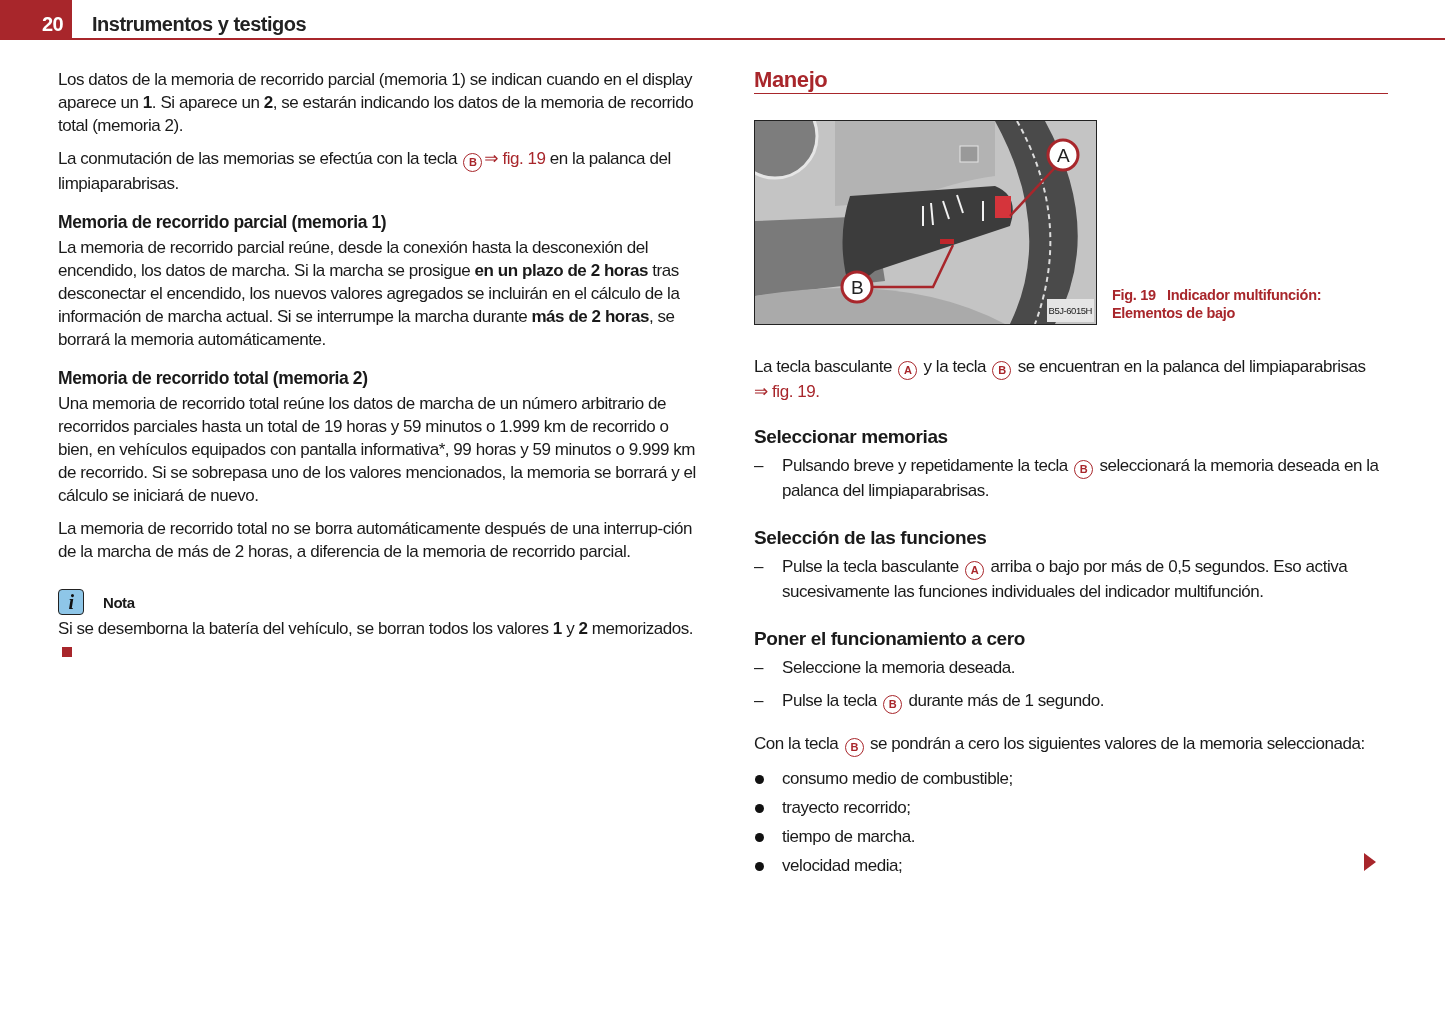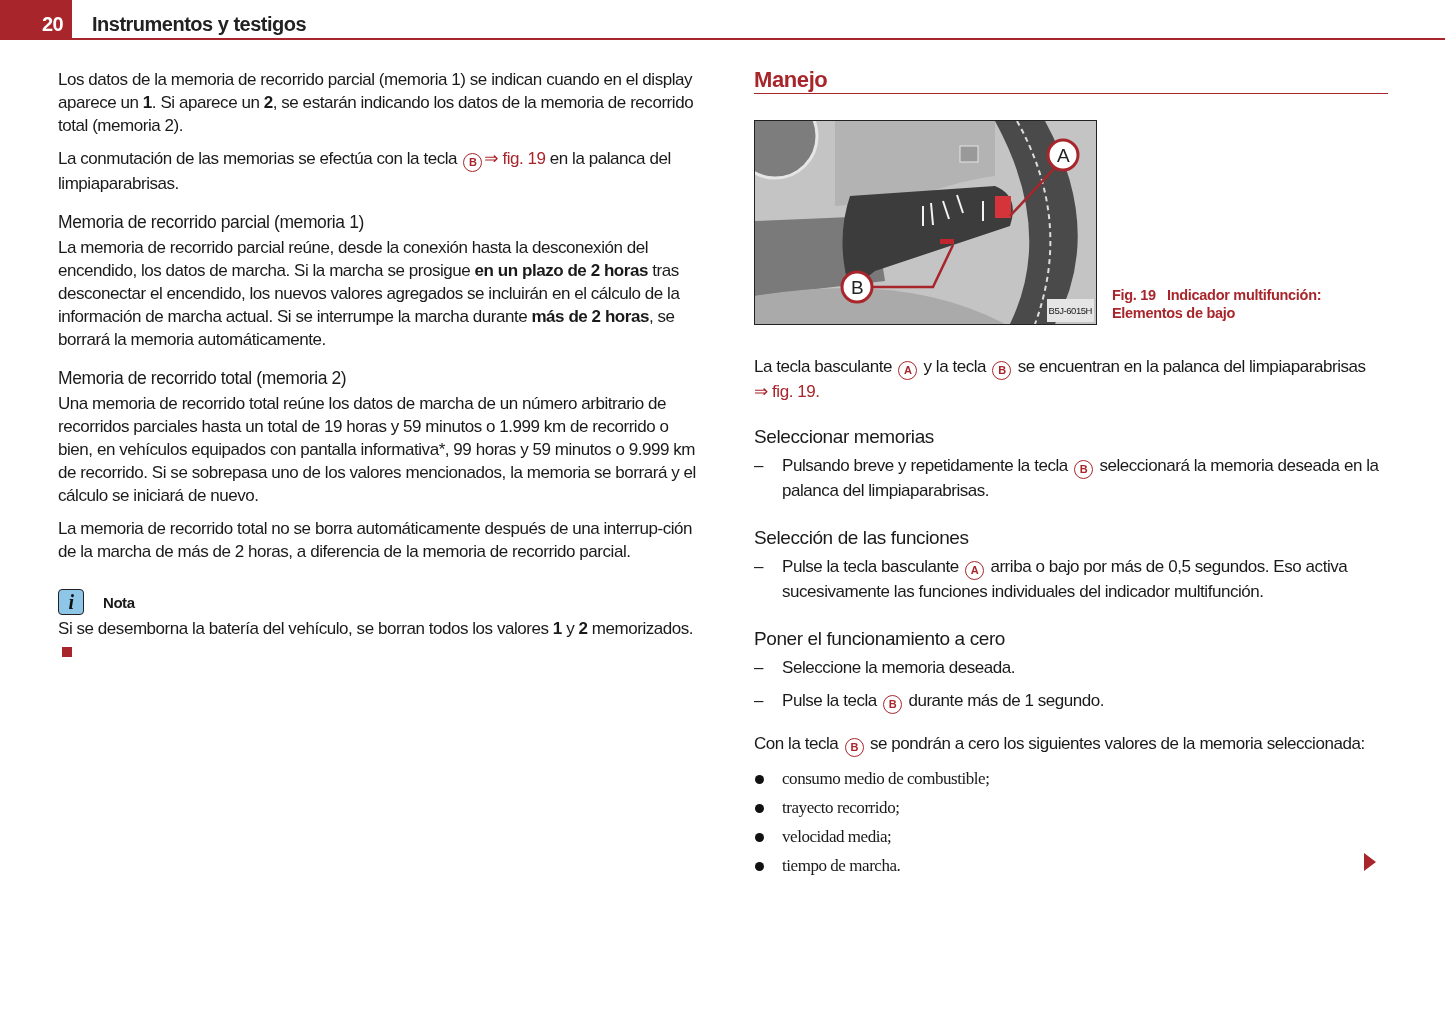--- a/index.html
+++ b/index.html
@@ -8,36 +8,36 @@
   .header-bar { position:absolute; left:0; top:0; width:1445px; height:44px; }
   .page-num-box { position:absolute; left:0; top:0; width:72px; height:40px; background:#a8262b; }
   .page-num { position:absolute; left:42px; top:13px; font-size:20px; font-weight:bold; color:#fff; letter-spacing:-0.5px; }
   .header-title { position:absolute; left:92px; top:13px; font-size:20px; font-weight:bold; color:#222; letter-spacing:-0.5px; }
   .header-rule { position:absolute; left:72px; top:38px; width:1373px; height:2px; background:#a8262b; }
 
   .col { position:absolute; font-size:17px; line-height:23px; letter-spacing:-0.45px; }
   .col-left { left:58px; top:68px; width:640px; }
   .col-right { left:754px; top:68px; width:640px; }
   p { margin:0 0 10px 0; }
-  h3 { margin:0 0 2px 0; font-size:17.5px; font-weight:normal; letter-spacing:-0.4px; }
+  h3 { margin:0 0 2px 0; font-size:17.5px; font-weight:bold; letter-spacing:-0.4px; }
   .h3-right { font-size:19px; margin-bottom:6px; }
   b { font-weight:bold; }
   .red { color:#a8262b; }
   .circ { display:inline-block; width:17px; height:17px; border:1.5px solid #a8262b; border-radius:50%;
           color:#a8262b; font-size:11px; font-weight:bold; line-height:17px; text-align:center;
           vertical-align:-2px; box-sizing:content-box; margin:0 2px; }
   .section-title { font-size:22px; font-weight:bold; color:#a8262b; padding-bottom:2px;
                    border-bottom:1.5px solid #a8262b; width:634px; margin-bottom:26px; letter-spacing:-0.4px; }
   .fig-row { position:relative; height:207px; margin-bottom:28px; }
   .fig-img { position:absolute; left:0; top:0; width:341px; height:203px; border:1.5px solid #222; background:#bdbdbd; overflow:hidden; }
   .fig-caption { position:absolute; left:358px; top:166px; font-size:14.5px; font-weight:bold; color:#a8262b; line-height:18px; letter-spacing:-0.3px; }
   .fig-code { position:absolute; right:2px; bottom:2px; background:#e5e5e5; font-size:9.5px; padding:0 2px; color:#222; font-family:"Liberation Sans", sans-serif; }
   .dash-item { position:relative; padding-left:28px; margin-bottom:10px; }
   .dash-item .mark { position:absolute; left:0; top:0; }
-  .bullet-item { position:relative; padding-left:28px; margin-bottom:6px;font-family:Liberation Serif, serif; }
+  .bullet-item { position:relative; padding-left:28px; margin-bottom:6px; }
   .bullet-item .dot { position:absolute; left:1px; top:8px; width:9px; height:9px; border-radius:50%; background:#111; }
   .note-head { display:flex; align-items:center; margin-top:26px; margin-bottom:2px; }
   .note-icon { width:26px; height:26px; border:1.5px solid #222; border-radius:4px; background:#8ec6e8; box-sizing:border-box;
                font-family:"Liberation Serif", serif; font-style:italic; font-weight:bold; font-size:20px; text-align:center; line-height:24px; color:#111; }
   .note-title { font-size:15px; font-weight:bold; margin-left:19px; }
   .end-square { display:inline-block; width:10px; height:10px; background:#a8262b; vertical-align:0; margin-left:4px; }
   .next-arrow { position:absolute; left:1364px; top:853px; width:0; height:0; border-top:9px solid transparent; border-bottom:9px solid transparent; border-left:12px solid #a8262b; }
 </style>
 </head>
 <body>
@@ -126,17 +126,17 @@
     <span class="mark">–</span>
     <span>Seleccione la memoria deseada.</span>
   </div>
   <div class="dash-item" style="margin-bottom:18px;">
     <span class="mark">–</span>
     <span>Pulse la tecla</span> <span class="circ">B</span> <span>durante más de 1 segundo.</span>
   </div>
   <p><span>Con la tecla</span> <span class="circ">B</span> <span>se pondrán a cero los siguientes valores  de la memoria seleccionada:</span></p>
   <div class="bullet-item"><span class="dot"></span><span>consumo medio de combustible;</span></div>
   <div class="bullet-item"><span class="dot"></span><span>trayecto recorrido;</span></div>
+  <div class="bullet-item"><span class="dot"></span><span>tiempo de marcha.</span></div>
   <div class="bullet-item"><span class="dot"></span><span>velocidad media;</span></div>
-  <div class="bullet-item"><span class="dot"></span><span>tiempo de marcha.</span></div>
 </div>
 
 <div class="next-arrow"></div>
 
 </body></html>

